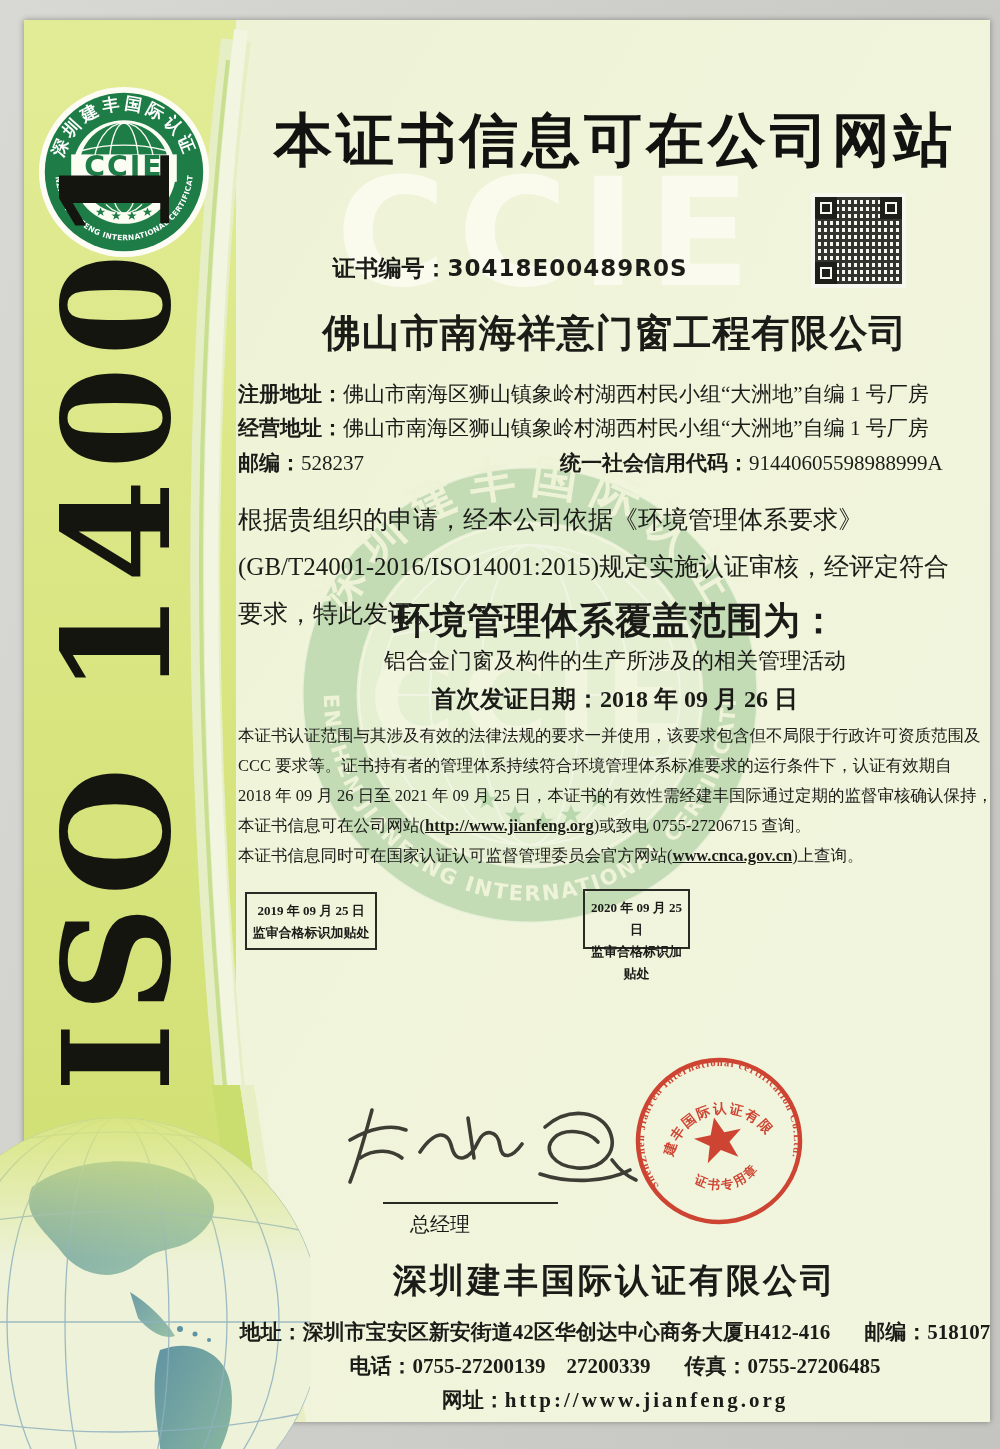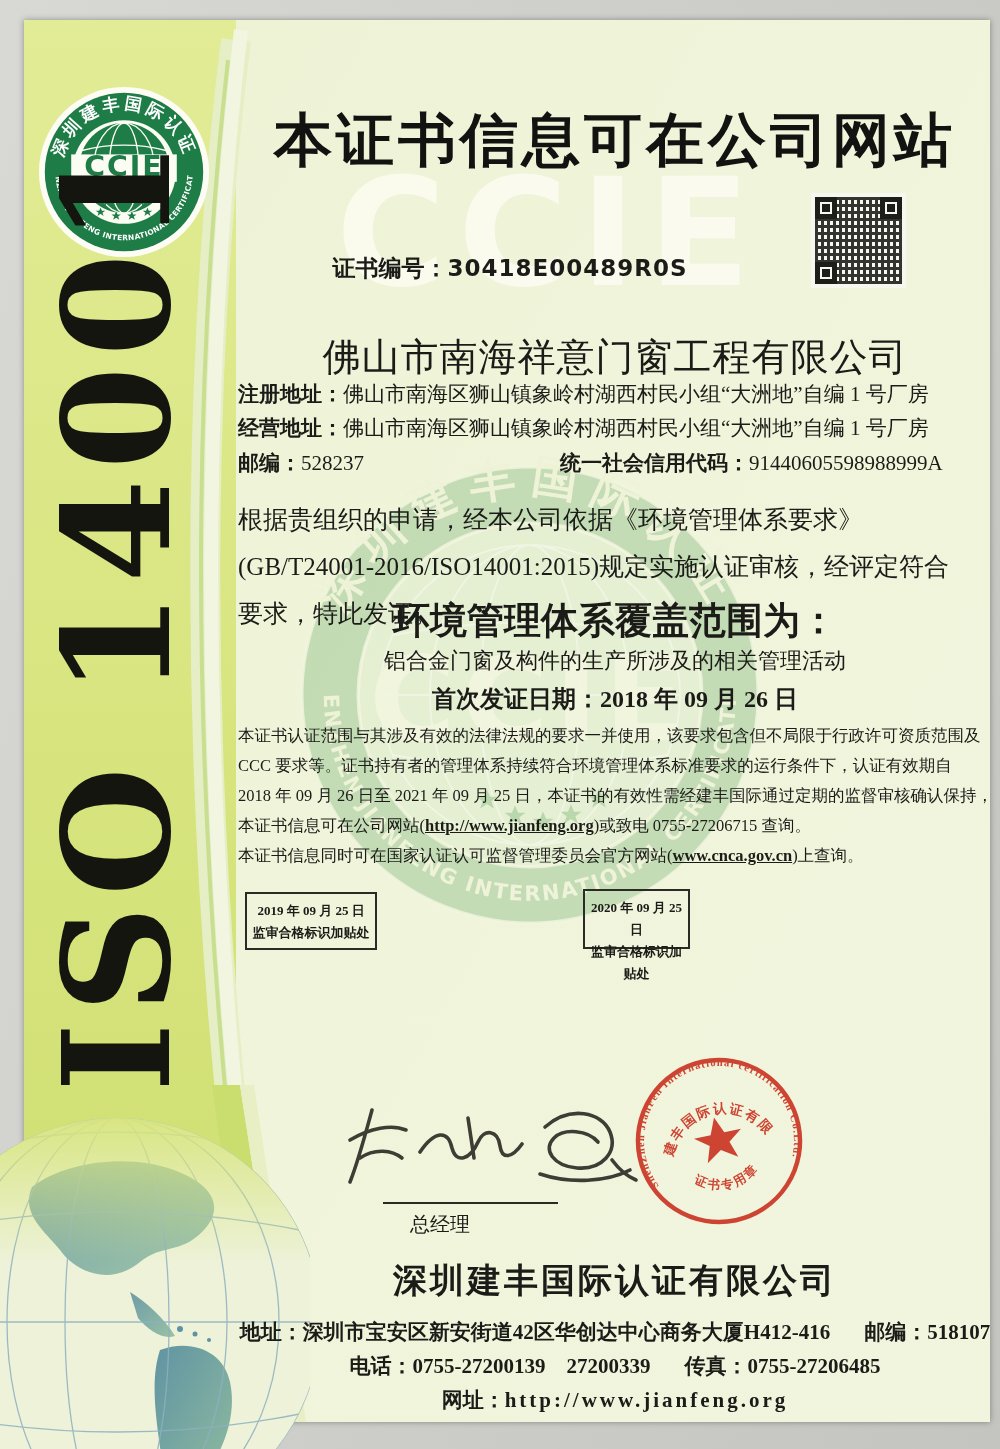--- a/index.html
+++ b/index.html
@@ -24,21 +24,21 @@
                  font-weight:bold; font-size:150px; line-height:1; letter-spacing:12px;
                  color:rgba(252,253,242,0.8); white-space:nowrap; }
   .wm-svg { position:absolute; left:280px; top:430px; }
 
   
   .abs { position:absolute; white-space:nowrap; }
   .cline { position:absolute; left:230px; width:770px; text-align:center; white-space:nowrap; }
   .title { top:102px; font-size:58px; font-weight:bold; letter-spacing:4px; color:#121210; }
   .certno { top:253px; font-size:23px; font-weight:bold; }
   .certno .num { font-family:"DejaVu Sans","Liberation Sans",sans-serif; font-weight:bold; letter-spacing:1px; }
-  .company { top:308px; font-size:38px; font-weight:normal; letter-spacing:1px;margin-top:24px; }
+  .company { top:308px; font-size:38px; font-weight:bold; letter-spacing:1px; }
   .addr-row { font-size:21px; left:238px; }
   .label { font-weight:bold; }
   .grant { font-size:25px; line-height:47px; left:238px; }
   .scope-head { top:596px; font-size:37px; font-weight:bold; }
   .scope-txt { top:646px; font-size:22px; }
   .first-issue { top:683px; font-size:24px; font-weight:bold; }
   .terms { font-size:16.5px; line-height:30px; left:238px; font-weight:500; }
   .terms u { text-decoration:underline; font-weight:bold; }
 
   .stick-box { position:absolute; border:2px solid #2b2b26; text-align:center;

